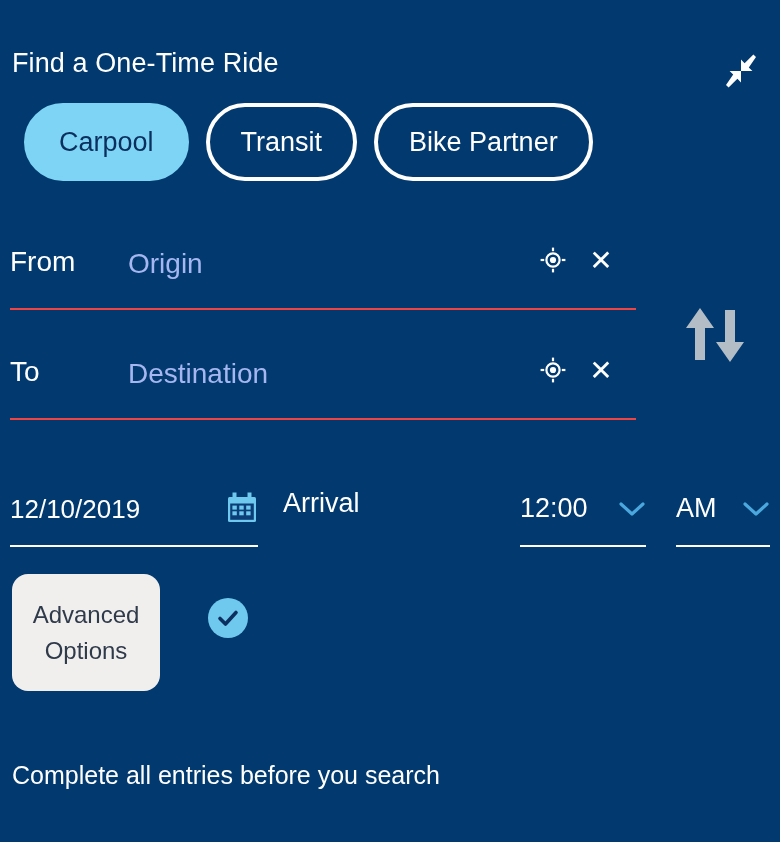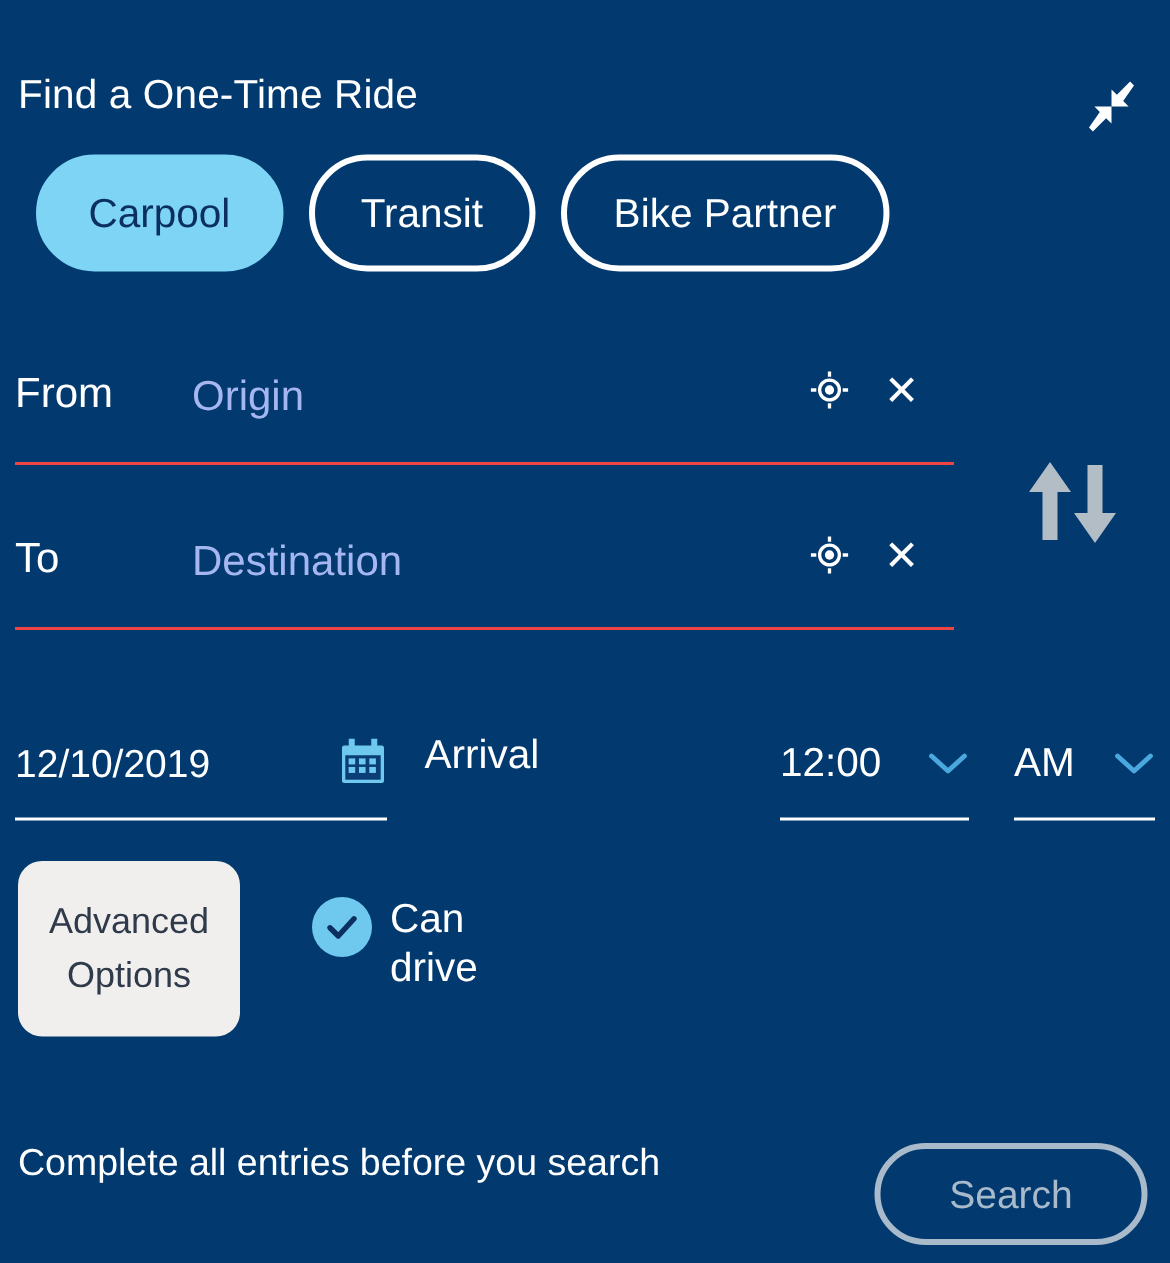--- a/index.html
+++ b/index.html
@@ -440,20 +440,18 @@
   </div>
 
   <button class="adv-btn">Advanced Options</button>
 
   <div class="candrive-wrap">
     <span class="checkbox-circle">
       <svg width="26" height="26" viewBox="0 0 26 26" aria-hidden="true">
         <polyline points="5,13.5 10.5,19 21,7.5" fill="none" stroke="#0B2F5E" stroke-width="3.6" stroke-linecap="round" stroke-linejoin="round"></polyline>
       </svg>
     </span>
-    <span class="candrive-label">Can drive</span>
   </div>
 
   <div class="status-msg">Complete all entries before you search</div>
 
-  <button class="search-btn">Search</button>
 
 </div>
 
 </body></html>

